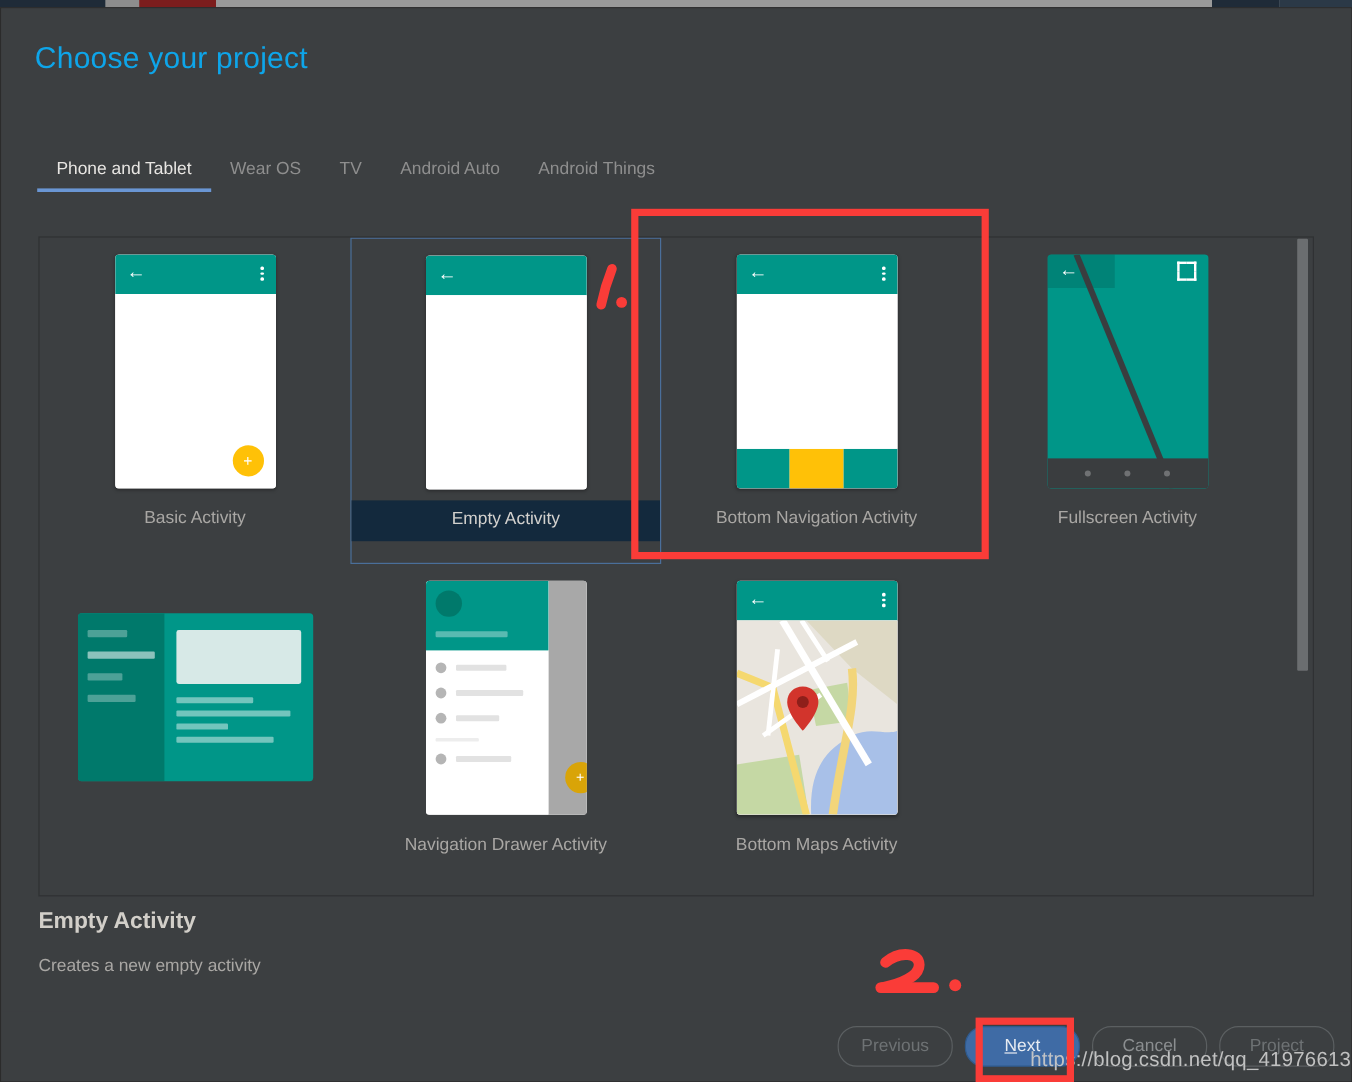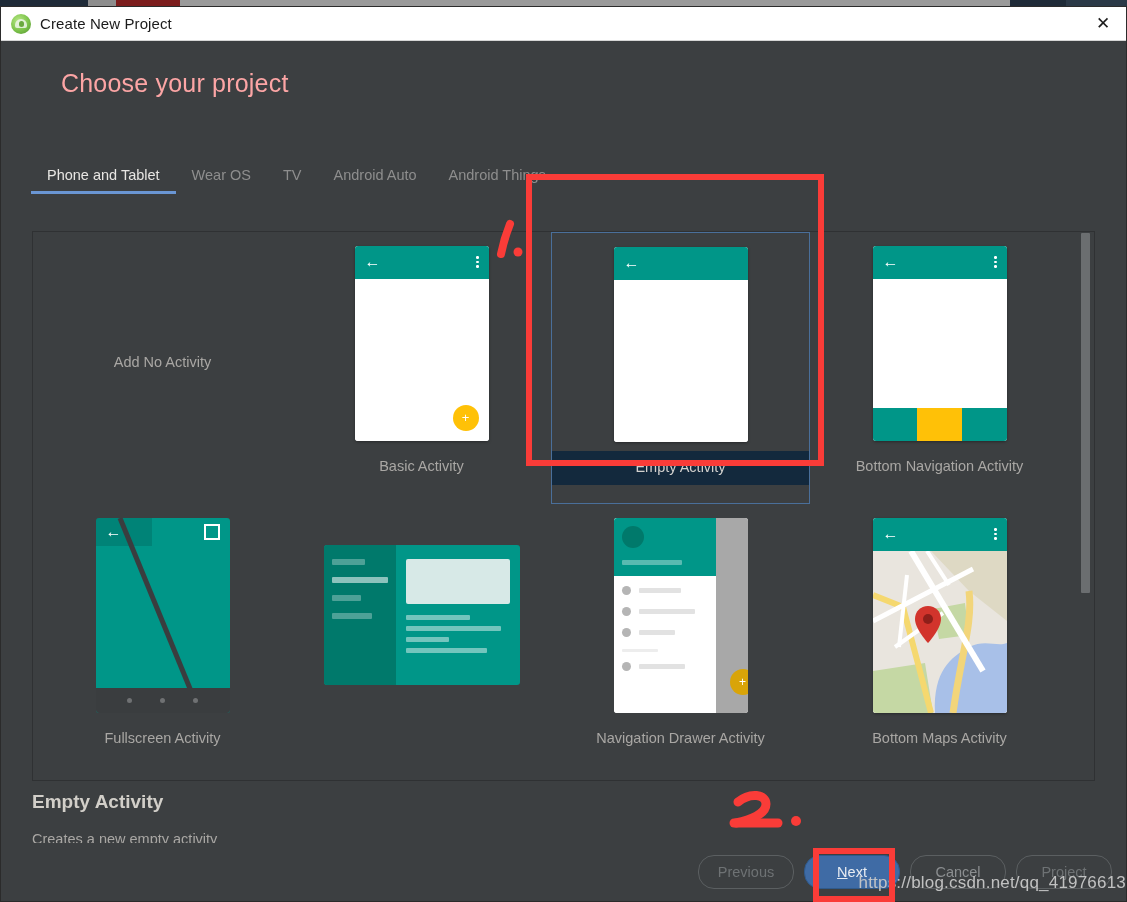--- a/index.html
+++ b/index.html
@@ -27,21 +27,21 @@
     position:relative;flex:0 0 auto;}
   .app-icon::before{content:"";position:absolute;left:4px;top:5px;width:12px;height:9px;
     border-radius:6px 6px 2px 2px;background:#eef6ea;opacity:.85;}
   .app-icon::after{content:"";position:absolute;left:7.5px;top:7px;width:5px;height:6px;
     border-radius:3px;background:#6aa93f;}
   .title-text{font-size:15px;color:#1b1b1b;letter-spacing:.1px;}
   .close-btn{position:absolute;right:0;top:0;width:46px;height:33px;display:flex;
     align-items:center;justify-content:center;font-size:17px;color:#1c1c1c;cursor:pointer;}
   
   .dlg-body{flex:1 1 auto;position:relative;background:#3c3f41;overflow:hidden;}
-  .page-title{position:absolute;left:28px;top:28px;font-size:25px;color:#fca5a5;letter-spacing:.2px;margin-left:32px;}
+  .page-title{position:absolute;left:28px;top:28px;font-size:25px;color:#0ea5e9;letter-spacing:.2px;}
   
   .tabs{position:absolute;left:30px;top:113px;display:flex;align-items:flex-end;height:40px;}
   .tab{font-size:14.5px;color:#8e8e8e;padding:0 16px 11px 16px;cursor:pointer;position:relative;white-space:nowrap;}
   .tab.active{color:#e8e6e3;}
   .tab.active::after{content:"";position:absolute;left:0;right:0;bottom:0;height:3px;background:#6a96d4;}
   
   .grid-panel{
     position:absolute;left:31px;top:190px;width:1063px;height:550px;
     background:#3c3f41;border:1px solid #2f3133;box-sizing:border-box;overflow:hidden;
   }
@@ -128,45 +128,36 @@
 <div class="bg-artifact">
   <div class="seg" style="left:0;width:88px;background:#1f2b38;"></div>
   <div class="seg" style="left:88px;width:28px;background:#8d8d8d;"></div>
   <div class="seg" style="left:116px;width:64px;background:#7c1d1d;"></div>
   <div class="seg" style="left:1010px;width:56px;background:#1f2b38;"></div>
   <div class="seg" style="left:1066px;width:61px;background:#2b3947;"></div>
 </div>
 
 <div class="dialog">
 
-  <div class="titlebar">
-    <div class="app-icon"></div>
-    <div class="title-text">Create New Project</div>
-    <div class="close-btn">✕</div>
-  </div>
 
   <div class="dlg-body">
 
     <div class="page-title">Choose your project</div>
 
     <div class="tabs">
       <div class="tab active">Phone and Tablet</div>
       <div class="tab">Wear OS</div>
       <div class="tab">TV</div>
       <div class="tab">Android Auto</div>
       <div class="tab">Android Things</div>
     </div>
 
     <div class="grid-panel">
       <div class="grid">
 
-        <div class="cell">
-          <div class="thumb-wrap"></div>
-          <div class="cell-label" style="position:absolute;top:118px;left:0;">Add No Activity</div>
-        </div>
 
         <div class="cell">
           <div class="thumb-wrap">
             <div class="phone">
               <div class="appbar">
                 <span class="back-arrow">←</span>
                 <span class="dots">
                     <i></i>
                     <i></i>
                     <i></i>

